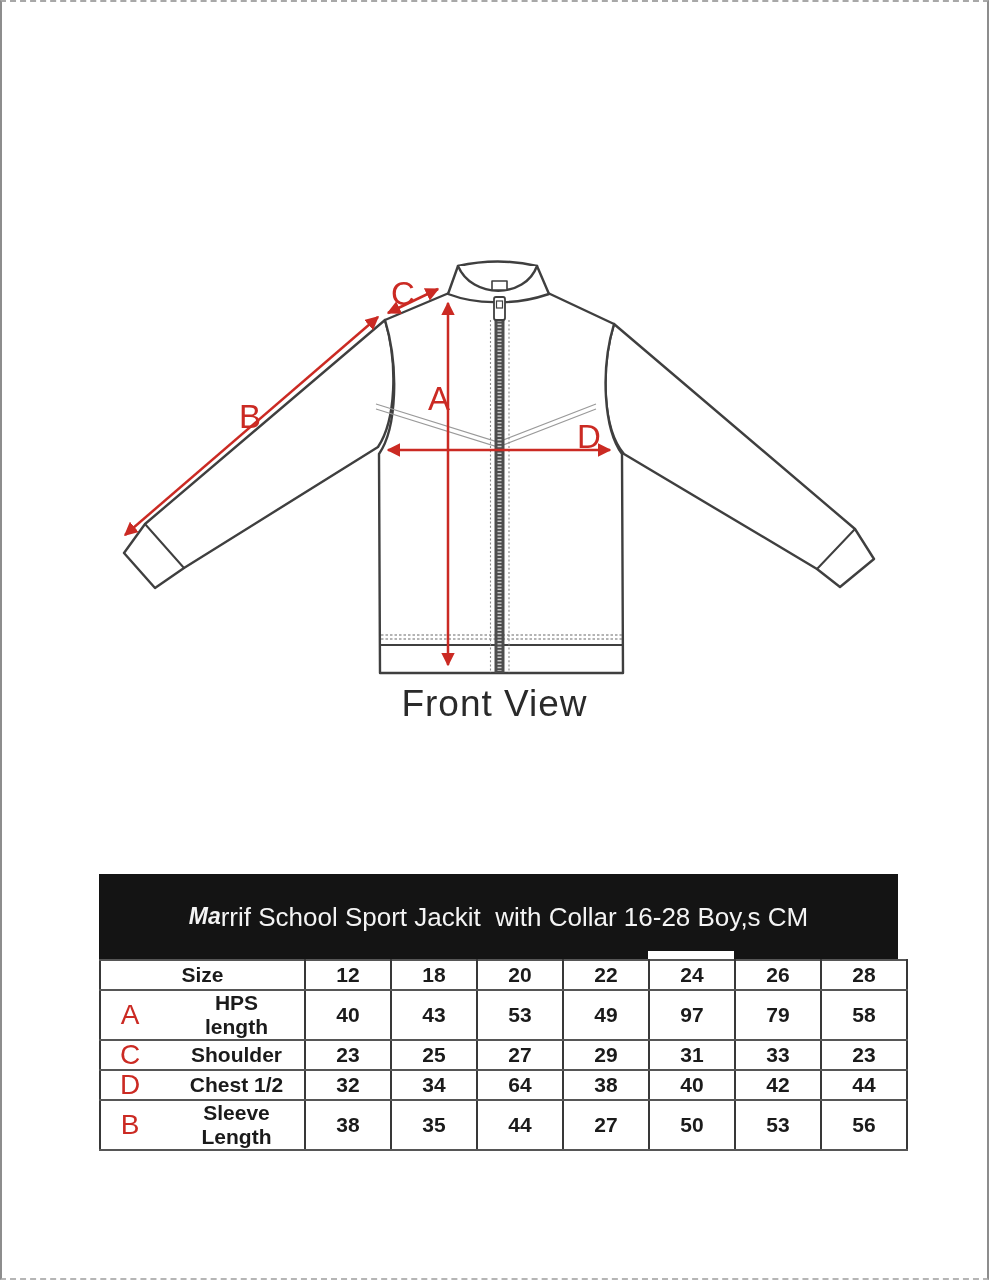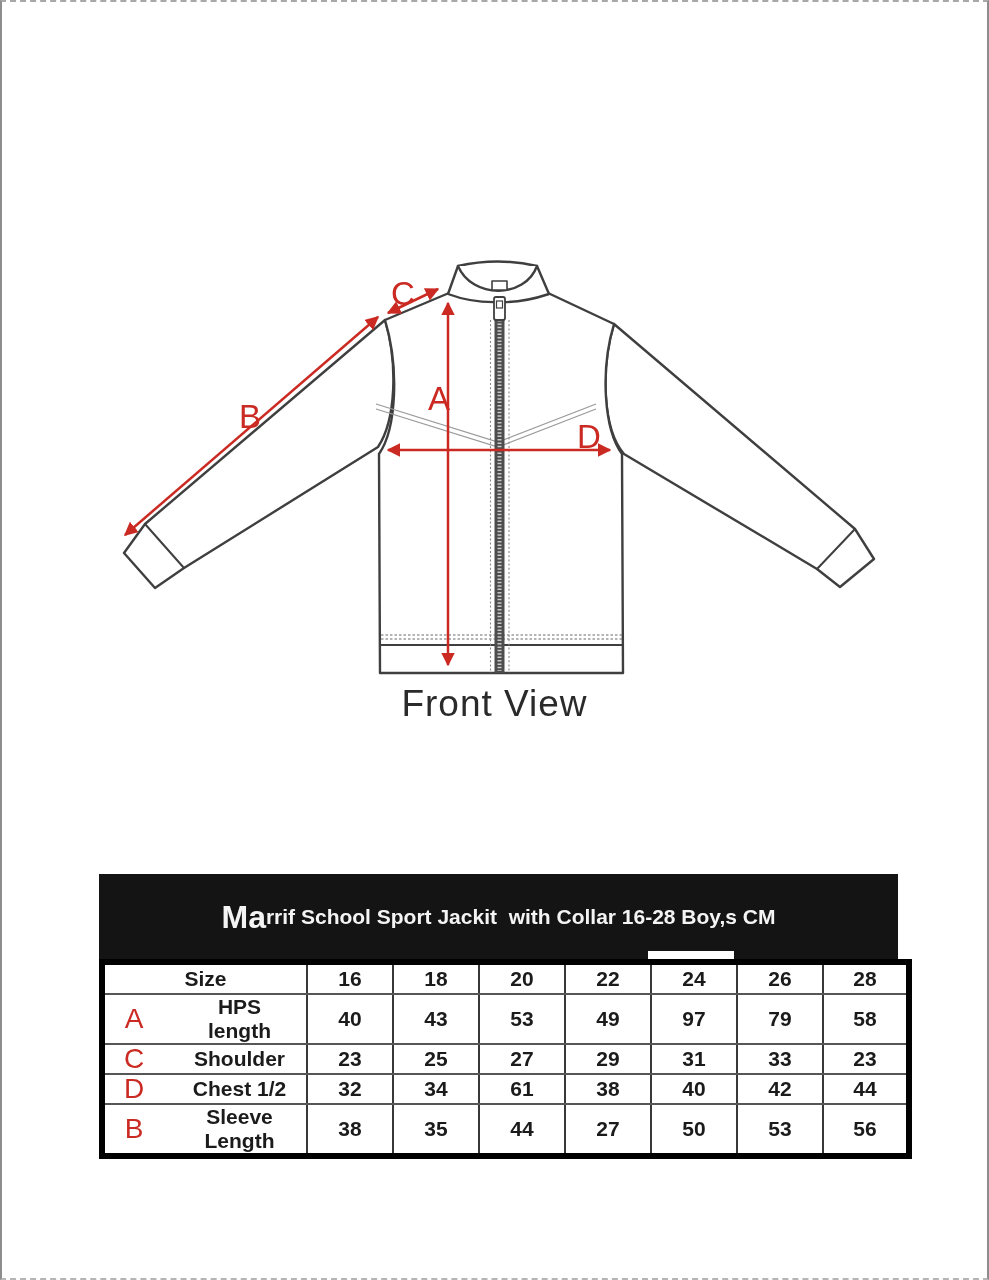--- a/index.html
+++ b/index.html
@@ -14,26 +14,26 @@
   .front-view{
     position:absolute;left:0;right:0;top:681px;text-align:center;
     font-size:37px;font-weight:400;color:#2a2a2a;letter-spacing:1px;
   }
   
   .size-chart{position:absolute;left:97px;top:872px;width:807px;}
   .title-bar{
     position:relative;width:799px;height:85px;background:#141414;
     display:flex;align-items:center;justify-content:center;color:#f4f4f4;
   }
-  .title-lead{font-size:32px;font-weight:700;line-height:1;}
-  .title-rest{font-size:21px;font-weight:700;line-height:1;white-space:pre;}
+  .title-lead{font-size:23px;font-weight:700;line-height:1;font-style:italic;}
+  .title-rest{font-size:26px;font-weight:400;line-height:1;white-space:pre;}
   .notch{position:absolute;left:549px;bottom:0;width:86px;height:8px;background:#ffffff;}
   table.size-table{
     border-collapse:collapse;table-layout:fixed;width:807px;
-    border:6px solid #000000;
+    border:2px solid #000000;
   }
   table.size-table td{
     height:28px;border-top:2px solid #565656;border-bottom:2px solid #565656;
     border-left:2px solid #383838;border-right:2px solid #383838;
     text-align:center;vertical-align:middle;
     font-size:21px;font-weight:700;color:#1b1b1b;padding:0;
   }
   td.name-cell{padding:0;}
   .name-wrap{display:flex;align-items:center;width:100%;padding-left:10px;box-sizing:border-box;}
   .row-letter{
@@ -122,21 +122,21 @@
           <col class="c-size">
           <col class="c-size">
         <col class="c-size">
           <col class="c-size">
           <col class="c-size">
           <col class="c-size">
       </colgroup>
       <tbody>
         <tr>
           <td class="name-cell">Size</td>
-          <td>16</td>
+          <td>12</td>
           <td>18</td>
           <td>20</td>
           <td>22</td>
           <td>24</td>
           <td>26</td>
           <td>28</td>
         </tr>
         <tr>
           <td class="name-cell">
             <div class="name-wrap">
@@ -169,21 +169,21 @@
         </tr>
         <tr>
           <td class="name-cell">
             <div class="name-wrap">
               <span class="row-letter">D</span>
               <span class="row-label">Chest 1/2</span>
             </div>
           </td>
           <td>32</td>
           <td>34</td>
-          <td>61</td>
+          <td>64</td>
           <td>38</td>
           <td>40</td>
           <td>42</td>
           <td>44</td>
         </tr>
         <tr>
           <td class="name-cell">
             <div class="name-wrap">
               <span class="row-letter">B</span>
               <span class="row-label">Sleeve Length</span>

